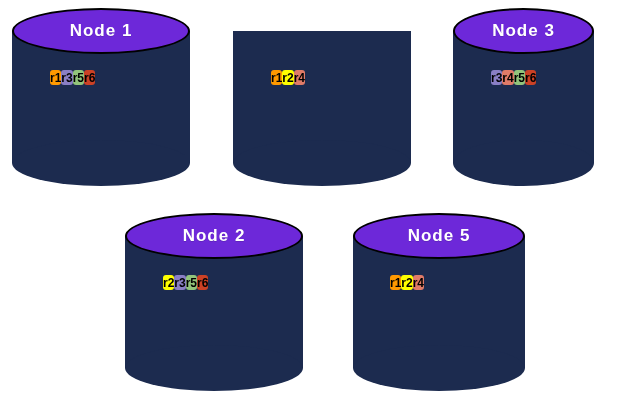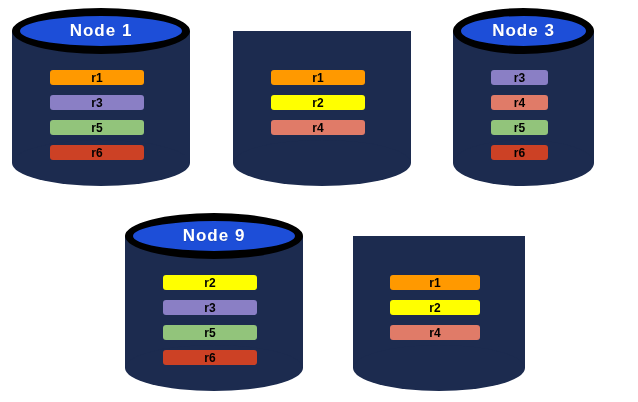--- a/index.html
+++ b/index.html
@@ -38,43 +38,42 @@
     left: 0;
     right: 0;
     background: #1c2b4f;
     border-radius: 50%;
   }
   .cyl-top {
     position: absolute;
     left: 0;
     right: 0;
     top: 0;
-    background: #1d4ed8;
+    background: #6d28d9;
     border-radius: 50%;
-    border: 8px solid #000000;
+    border: 2px solid #000000;
     box-sizing: border-box;
     display: flex;
     align-items: center;
     justify-content: center;
   }
   .node-title {
     color: #ffffff;
     font-weight: bold;
     font-size: 17px;
     letter-spacing: 1px;
     white-space: nowrap;
     text-shadow: 0 1px 0 rgba(0,0,0,0.12);
   }
 
   .bars {
     position: absolute;
     left: 0;
     right: 8px;
     display: flex;
-    flex-direction: column;
   }
   .bar {
     height: 15px;
     margin-bottom: 10px;
     border-radius: 3px;
     display: flex;
     align-items: center;
     justify-content: center;
     box-sizing: border-box;
   }
@@ -144,40 +143,43 @@
         </div>
         <div class="bar" style="background: rgb(204, 65, 37);">
           <span class="bar-label">r6</span>
         </div>
       </div>
     </div>
     <div class="node" style="left: 125px; top: 213px; width: 178px; height: 178px;">
       <div class="cyl-body" style="top: 23px; height: 132px;"></div>
       <div class="cyl-bottom" style="top: 132px; height: 46px;"></div>
       <div class="cyl-top" style="height: 46px;">
-        <div class="node-title">Node 9</div>
+        <div class="node-title">Node 2</div>
       </div>
       <div class="bars" style="padding-left: 38px; padding-right: 38px; top: 62px;">
         <div class="bar" style="background: rgb(255, 255, 0);">
           <span class="bar-label">r2</span>
         </div>
         <div class="bar" style="background: rgb(138, 127, 197);">
           <span class="bar-label">r3</span>
         </div>
         <div class="bar" style="background: rgb(146, 196, 123);">
           <span class="bar-label">r5</span>
         </div>
         <div class="bar" style="background: rgb(204, 65, 37);">
           <span class="bar-label">r6</span>
         </div>
       </div>
     </div>
     <div class="node" style="left: 353px; top: 213px; width: 172px; height: 178px;">
       <div class="cyl-body" style="top: 23px; height: 132px;"></div>
       <div class="cyl-bottom" style="top: 132px; height: 46px;"></div>
+      <div class="cyl-top" style="height: 46px;">
+        <div class="node-title">Node 5</div>
+      </div>
       <div class="bars" style="padding-left: 37px; padding-right: 37px; top: 62px;">
         <div class="bar" style="background: rgb(255, 153, 0);">
           <span class="bar-label">r1</span>
         </div>
         <div class="bar" style="background: rgb(255, 255, 0);">
           <span class="bar-label">r2</span>
         </div>
         <div class="bar" style="background: rgb(224, 123, 104);">
           <span class="bar-label">r4</span>
         </div>

